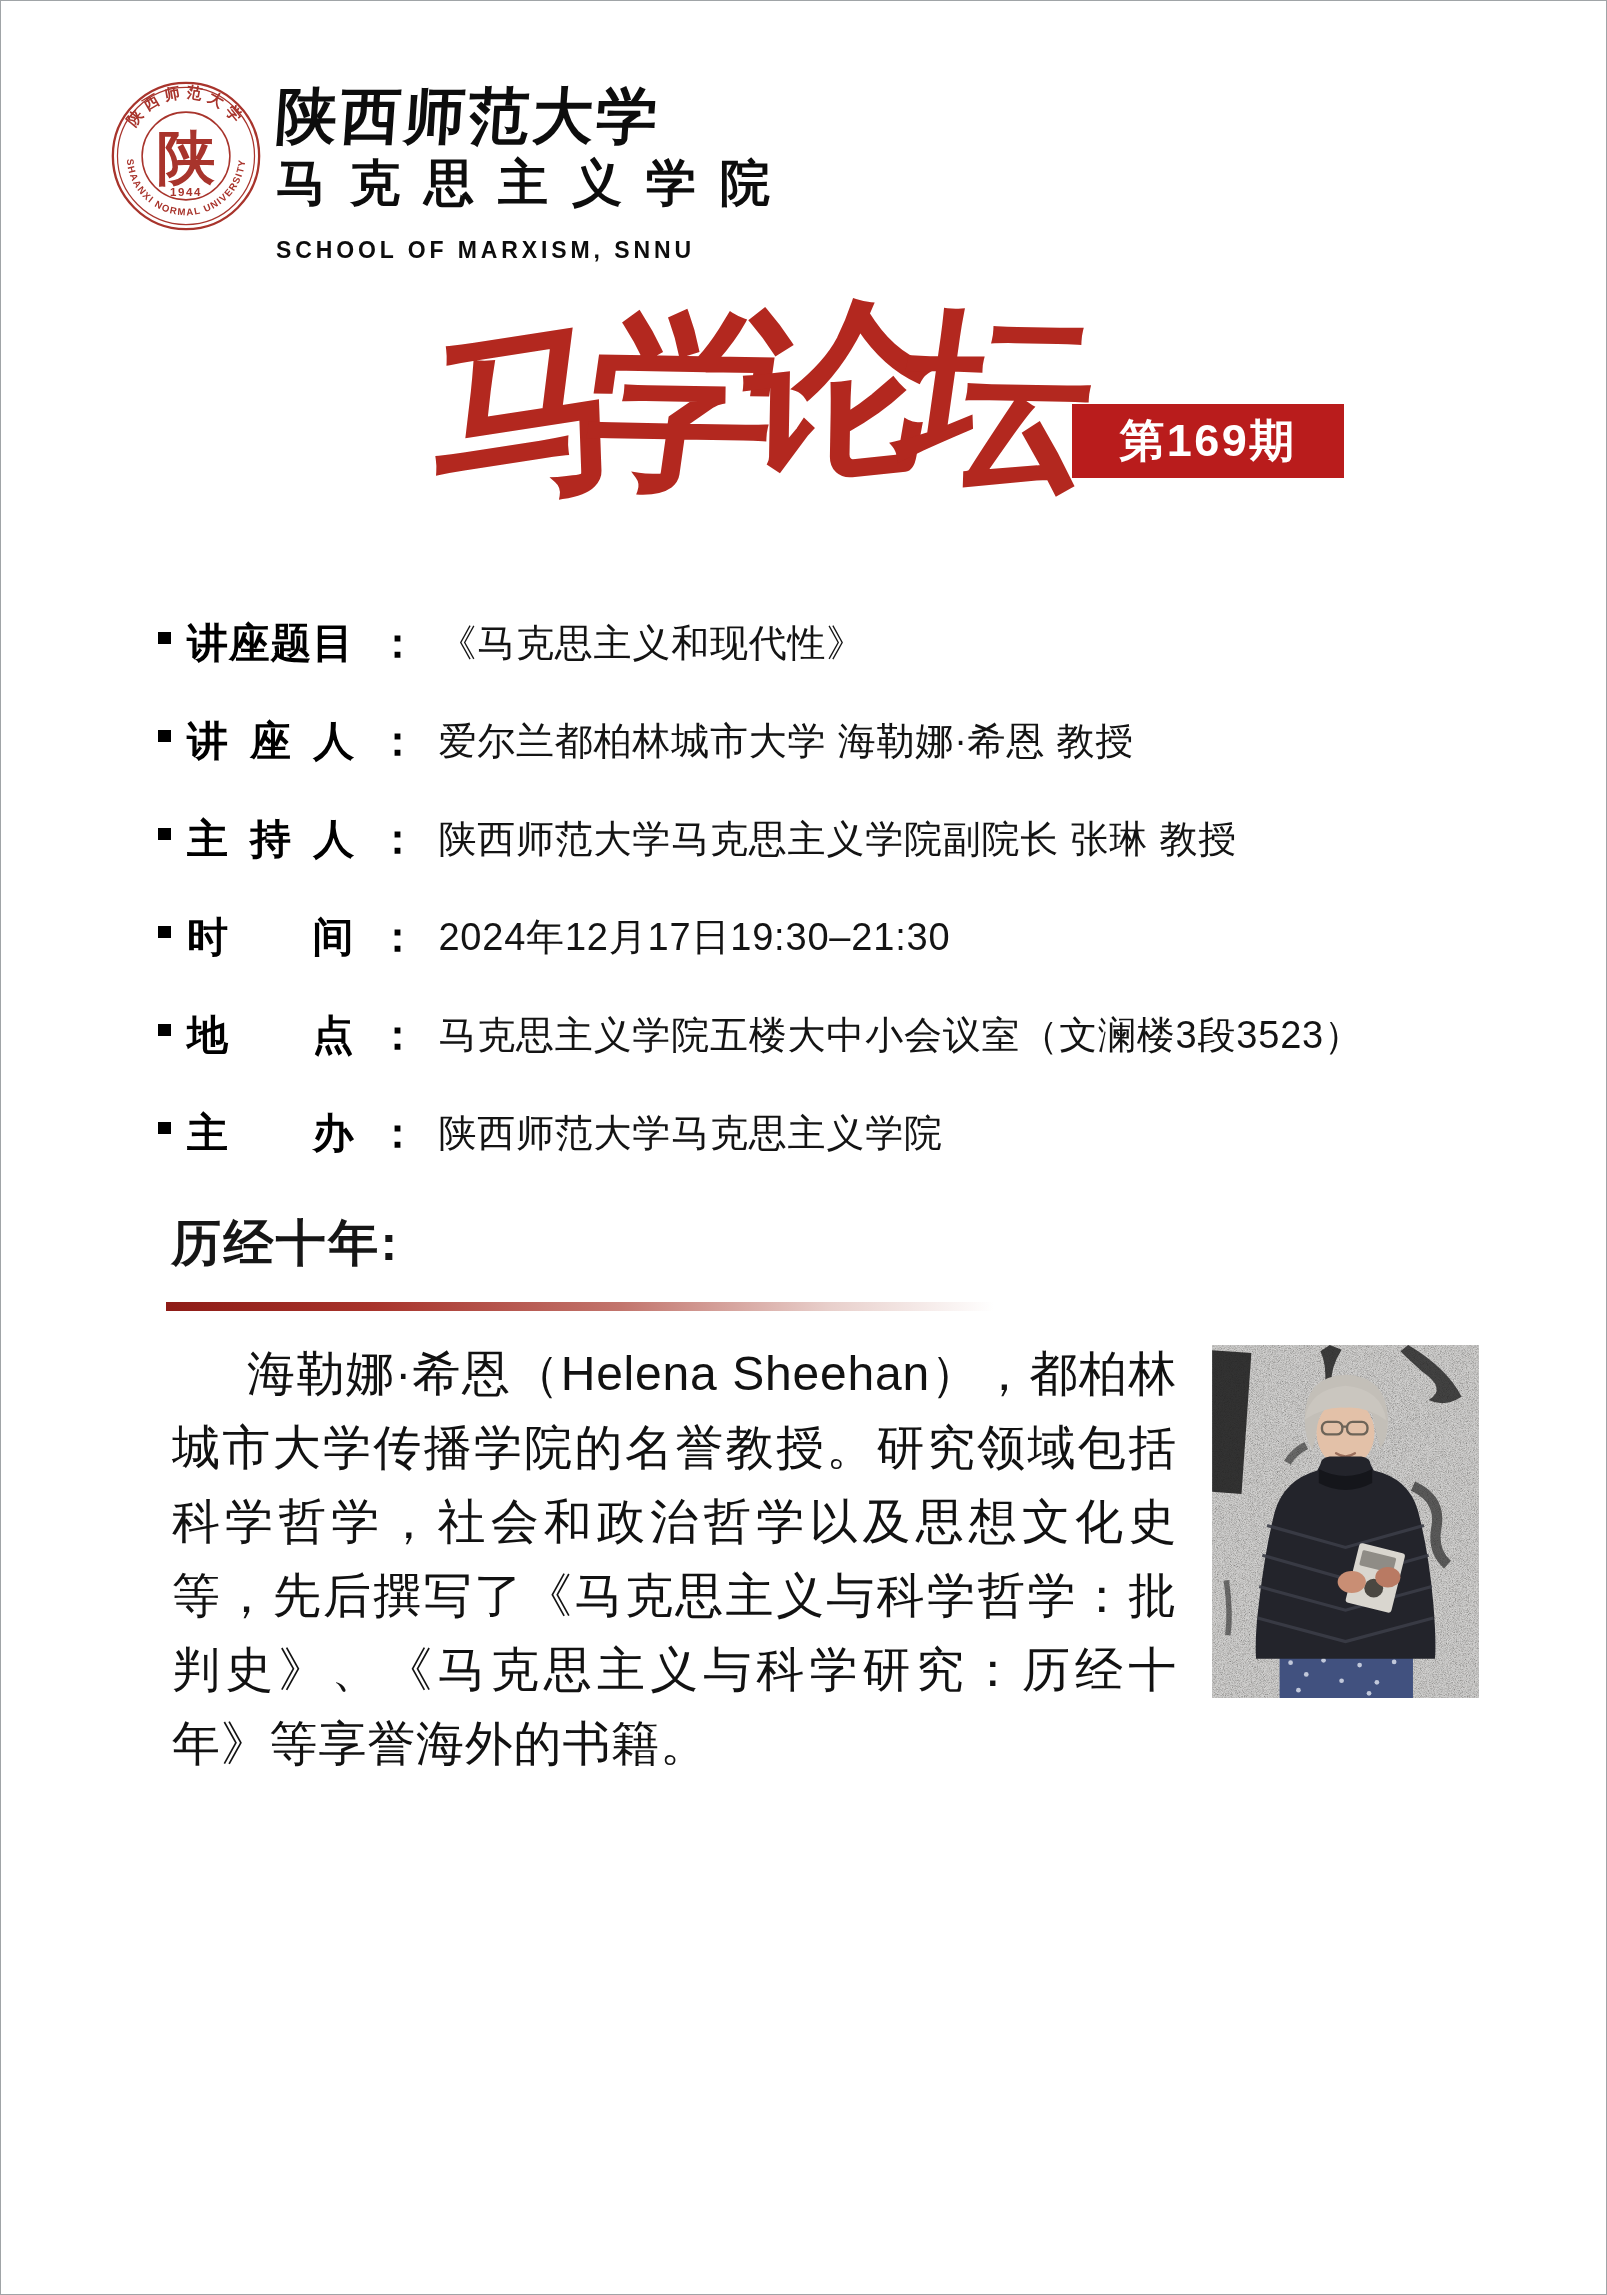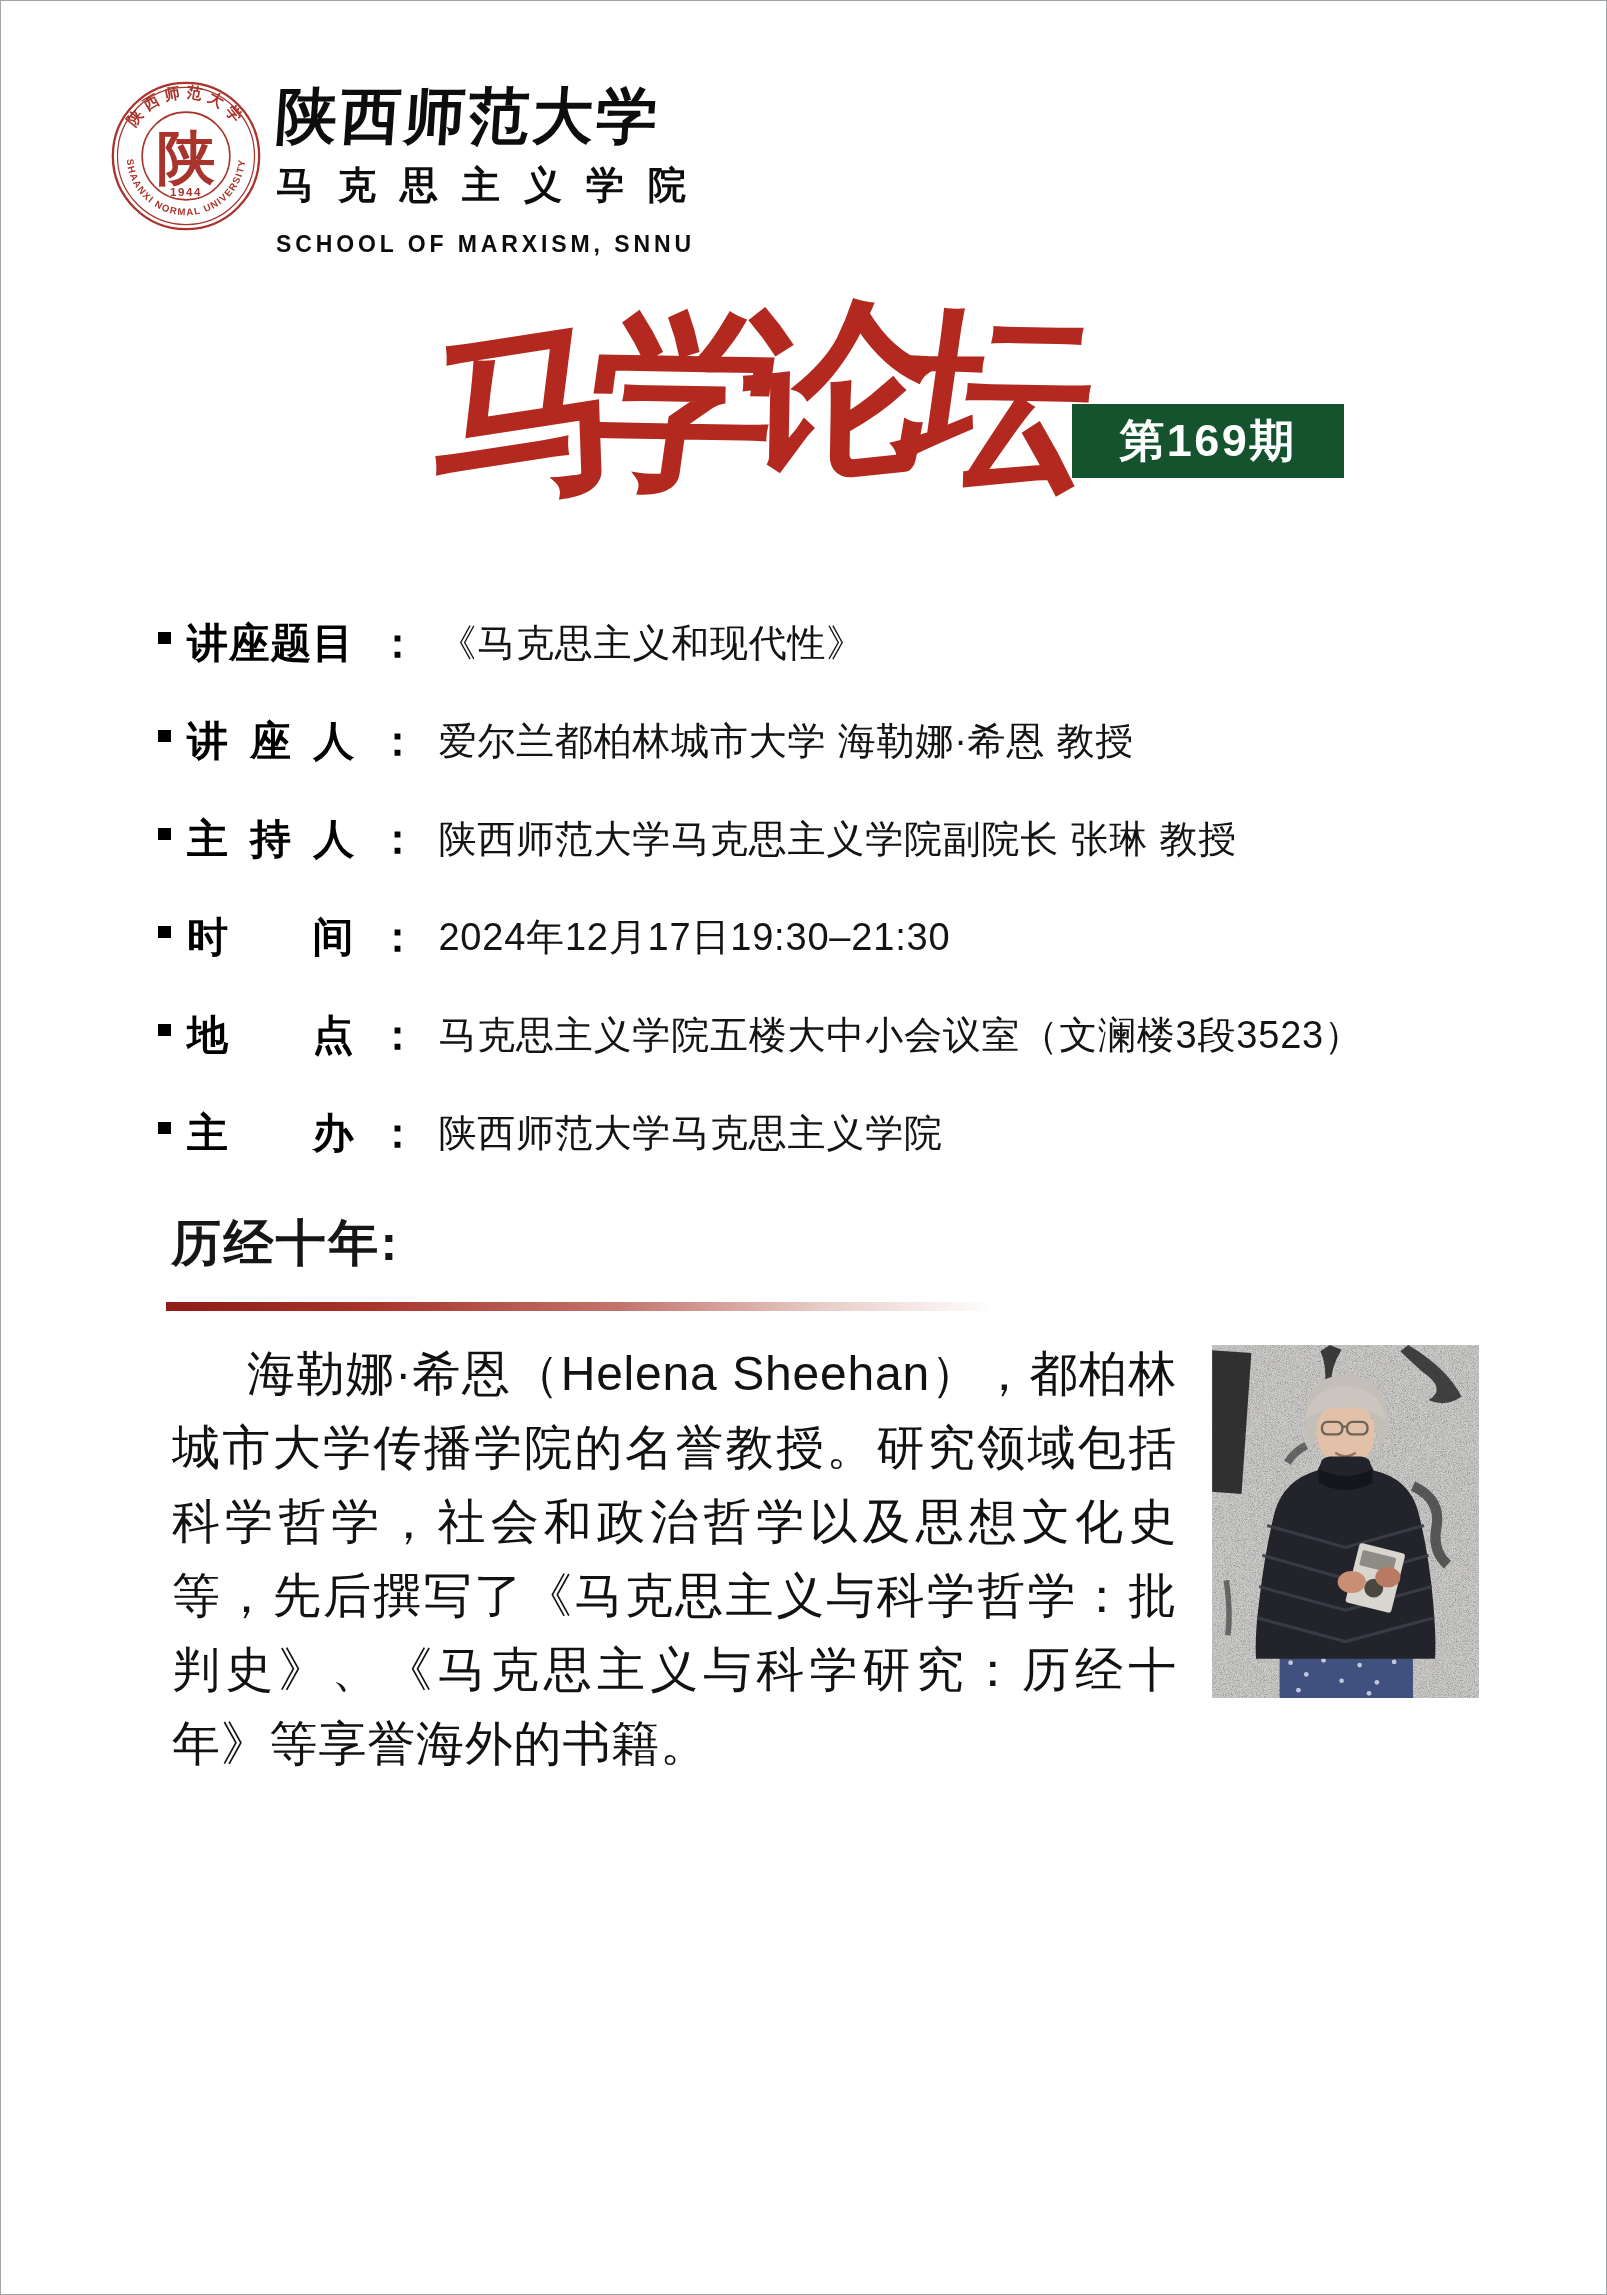--- a/index.html
+++ b/index.html
@@ -15,43 +15,43 @@
   }
   
   .seal{position:absolute;left:108px;top:78px;width:154px;height:154px;}
   .logo-text{position:absolute;left:275px;top:82px;width:392px;}
   .uni-name{
     font-family:"Liberation Serif", serif;
     font-size:61px;font-weight:700;line-height:67px;color:#0d0d0d;
     letter-spacing:3.1px;transform:skewX(-4deg);
   }
   .school-name{
-    font-size:38px;font-weight:700;color:#0d0d0d;
-    letter-spacing:24px;margin-top:10px;white-space:nowrap;
+    font-size:50px;font-weight:700;color:#0d0d0d;
+    letter-spacing:24px;margin-top:0;white-space:nowrap;
   }
   .school-en{
     font-size:23px;font-weight:700;color:#0d0d0d;
     letter-spacing:3.9px;margin-top:20px;white-space:nowrap;
   }
   
   .forum-title{
     position:absolute;left:430px;top:276px;height:251px;
     font-family:"Liberation Serif", serif;
     font-size:190px;font-weight:900;color:#b3281f;
     letter-spacing:-33px;white-space:nowrap;
     transform:skewX(-7deg) rotate(-2deg);
   }
   .forum-title span{display:inline-block;}
   .forum-title span:nth-child(1){transform:rotate(-7deg) translateY(6.3px);}
   .forum-title span:nth-child(2){transform:rotate(3deg) translateY(-3.1px);}
   .forum-title span:nth-child(3){transform:rotate(-4deg) translateY(-7.8px);}
   .forum-title span:nth-child(4){transform:rotate(3deg) translateY(4.7px);}
   .issue-badge{
     position:absolute;left:1071px;top:403px;width:272px;height:74px;
-    background:#14532d;color:#ffffff;
+    background:#b91c1c;color:#ffffff;
     display:flex;align-items:center;justify-content:center;
     font-size:45px;font-weight:700;letter-spacing:2.4px;
   }
   
   .info-list{position:absolute;left:157px;top:622px;width:1334px;}
   .info-row{display:flex;align-items:center;height:41px;margin-bottom:57px;}
   .bullet{
     width:13.3px;height:11.8px;background:#000;flex:0 0 13.3px;
     align-self:flex-start;margin-top:9.4px;margin-right:15.7px;
   }

